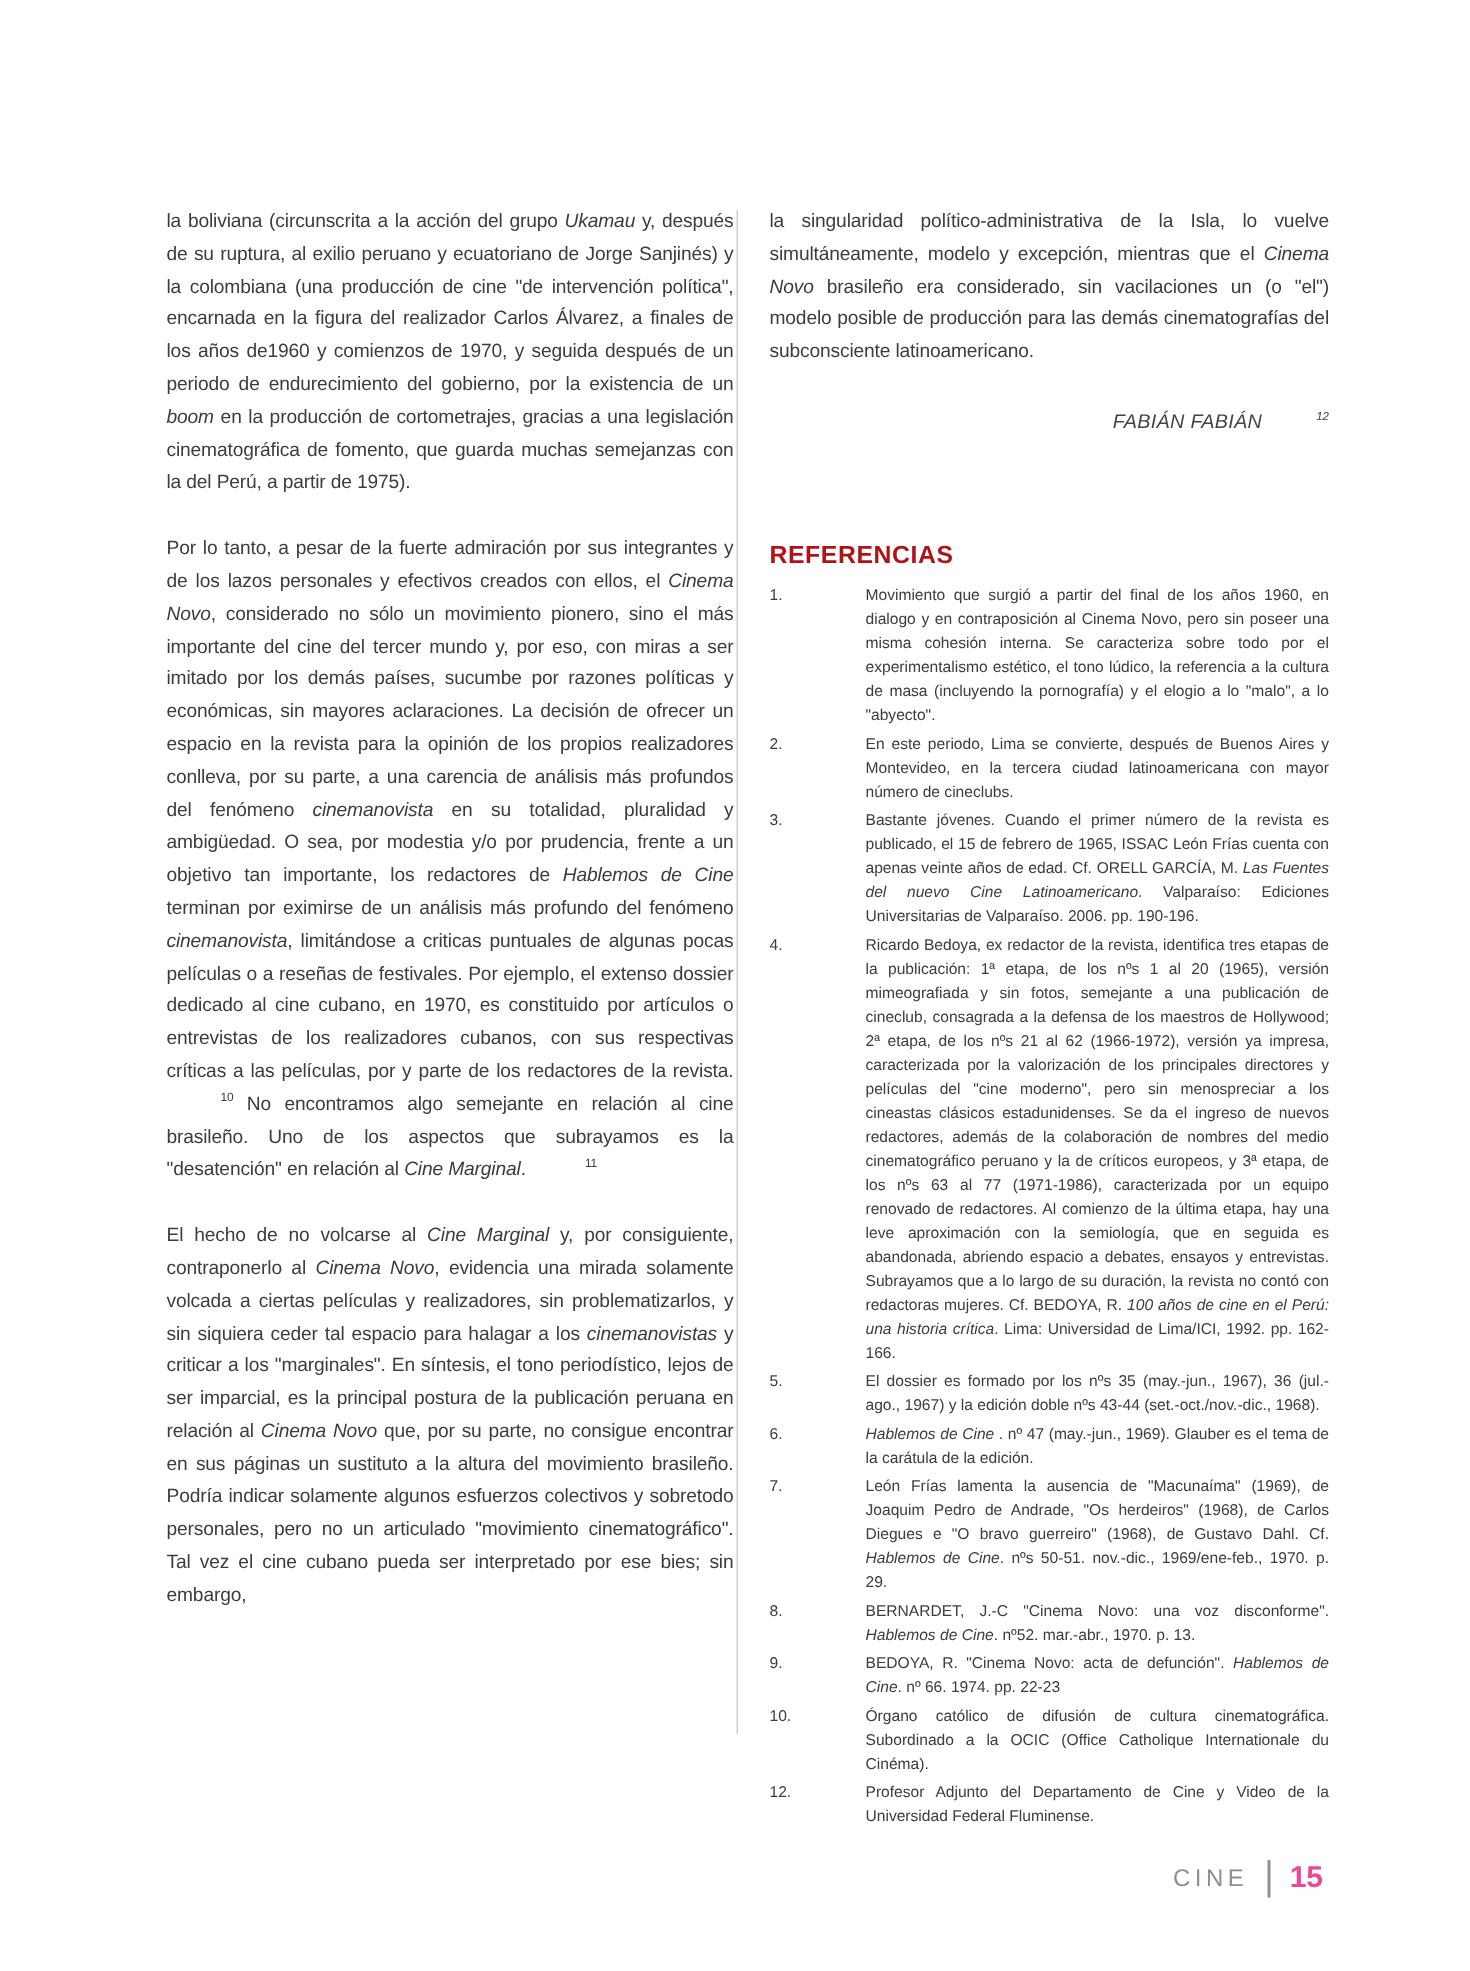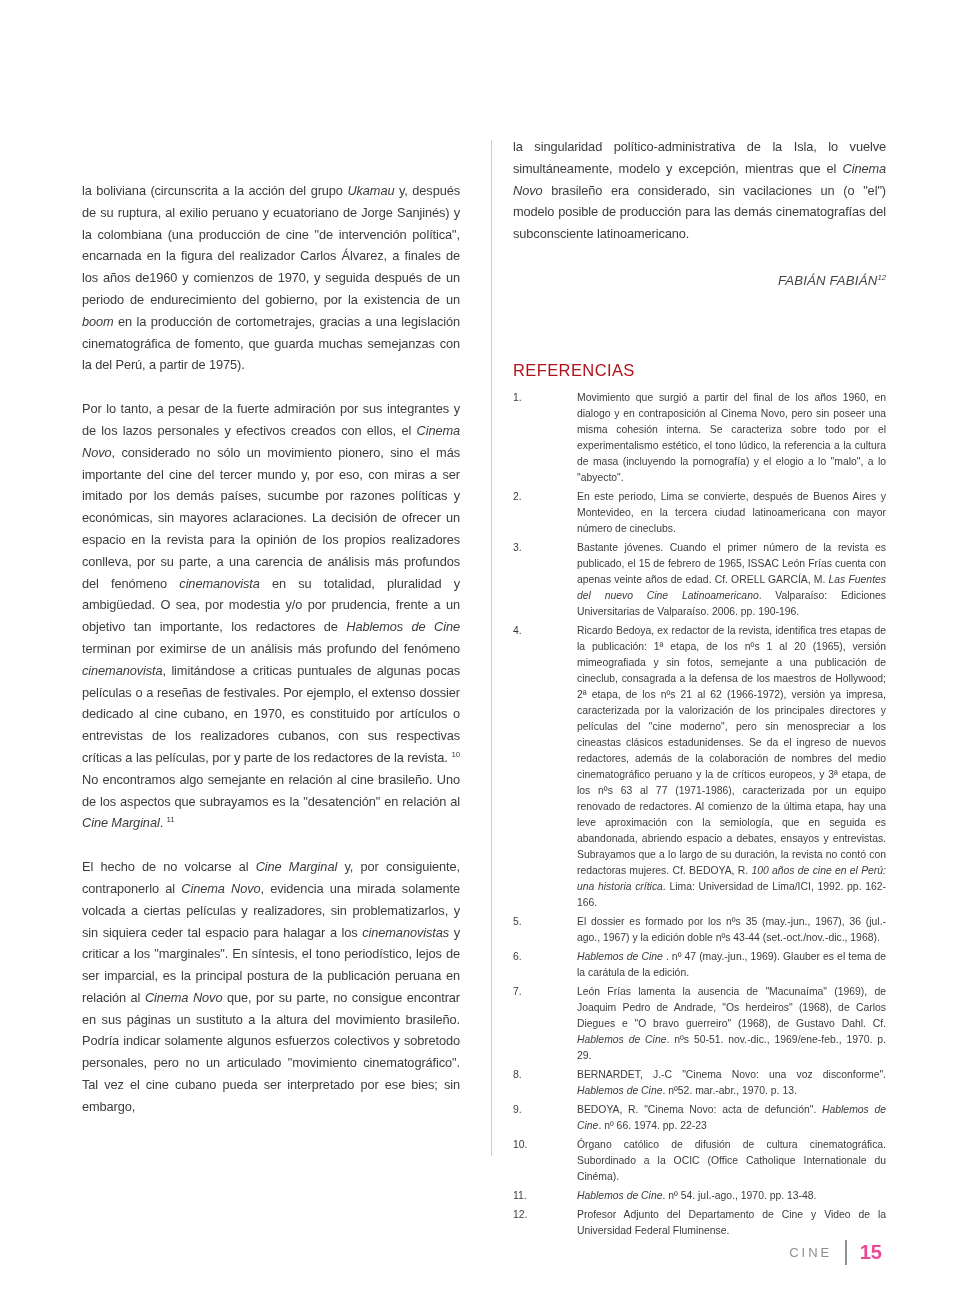--- a/index.html
+++ b/index.html
@@ -8,55 +8,55 @@
     background:#ffffff;
     position:relative;
     overflow:hidden;
     font-family:"Liberation Sans", sans-serif;
     color:#3c3c3c;
   }
   .page { position:absolute; inset:0; }
 
   
   .col { position:absolute; top:136px; }
-  .col-left  { left:82px;  width:378px;margin-top:44px; }
+  .col-left  { left:111px;  width:378px; }
   .col-right { left:513px; width:373px; }
   .col p, .intro p {
     margin:0 0 22px 0;
     font-size:12.8px;
     line-height:21.8px;
     letter-spacing:-0.1px;
     text-align:justify;
   }
   .divider {
     position:absolute; left:491px; top:140px;
     width:1px; height:1016px;
     background:#cfcfcf;
   }
 
-  sup { font-size:0.62em; line-height:0; vertical-align:super; }
+  sup { font-size:0.62em; line-height:0; vertical-align:super;padding-left:36px; }
   i { font-style:italic; }
 
   
   .attribution {
     margin-top:26px;
     text-align:right;
     font-style:italic;
     font-size:12.4px;
     line-height:20px;
     color:#444;
   }
   .attr-name { font-size:13.2px; letter-spacing:0.2px; }
 
   
   .references { margin-top:70px; }
   .ref-heading {
     margin:0 0 10px 0;
     font-size:16.5px;
-    font-weight:normal;
+    font-weight:bold;
     letter-spacing:0.4px;
   }
   .ref-list { }
   .ref-item {
     display:flex;
     font-size:10.4px;
     line-height:16px;
     margin-bottom:3px;
     text-align:justify;
     color:#3c3c3c;
@@ -65,21 +65,21 @@
   .ref-text { flex:1;margin-left:37px; }
 
   
   .footer {
     position:absolute;
     top:1240px; right:98px;
     display:flex; align-items:center; gap:13px;
   }
   .footer-section {
     color:#8f8f8f;
-    font-size:13px;
+    font-size:16px;
     letter-spacing:3px;
   }
   .footer-bar {
     display:inline-block;
     width:1.5px; height:25px;
     background:#8f8f8f;
   }
   .footer-page {
     color:#ec4899;
     font-size:20px;
@@ -148,24 +148,20 @@
           </div>
           <div class="ref-item">
             <span class="ref-num">9.</span>
             <span class="ref-text">BEDOYA, R. "Cinema Novo: acta de defunción". <i>Hablemos de Cine</i>. nº 66. 1974. pp. 22-23</span>
           </div>
           <div class="ref-item">
             <span class="ref-num">10.</span>
             <span class="ref-text">Órgano católico de difusión de cultura cinematográfica. Subordinado a la OCIC (Office Catholique Internationale du Cinéma).</span>
           </div>
           <div class="ref-item">
-            <span class="ref-num">11.</span>
-            <span class="ref-text"><i>Hablemos de Cine</i>. nº 54. jul.-ago., 1970. pp. 13-48.</span>
-          </div>
-          <div class="ref-item">
             <span class="ref-num">12.</span>
             <span class="ref-text">Profesor Adjunto del Departamento de Cine y Video de la Universidad Federal Fluminense.</span>
           </div>
         </div>
     </div>
 
   </section>
 
   <footer class="footer">
     <span class="footer-section">CINE</span>

